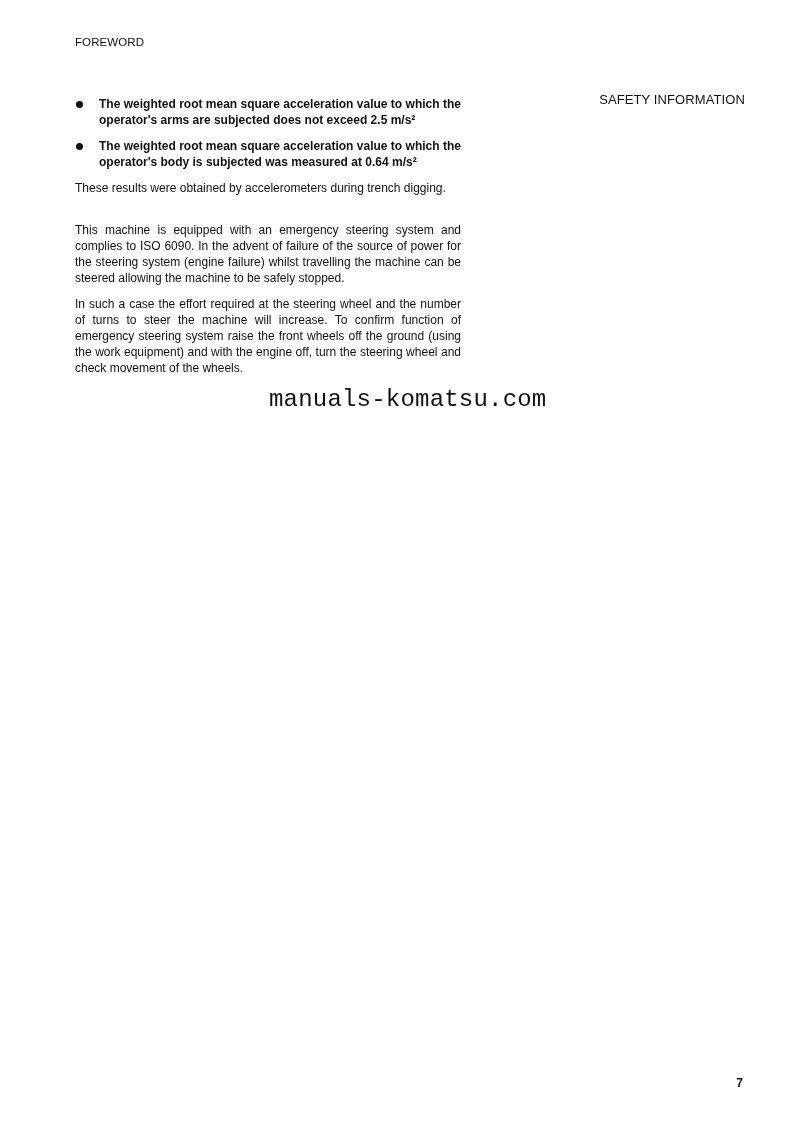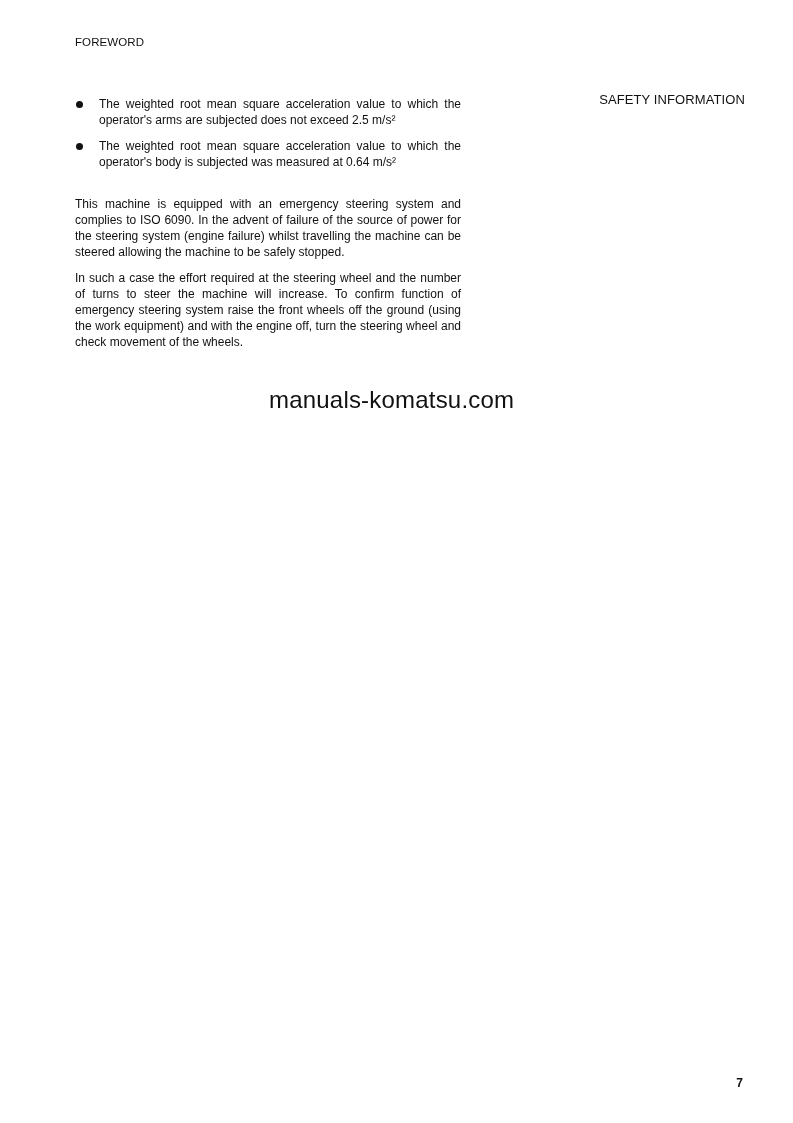--- a/index.html
+++ b/index.html
@@ -49,20 +49,21 @@
     .para {
       font-size: 12px;
       line-height: 16px;
       text-align: justify;
       margin: 0 0 10px 0;
     }
     ul.bullets {
       list-style: none;
       margin: 0;
       padding: 0;
+      font-weight: bold;
     }
     ul.bullets li {
       position: relative;
       padding-left: 24px;
       font-size: 12px;
       line-height: 16px;
       margin-bottom: 10px;
       text-align: justify;
     }
     .bullet-dot {
@@ -75,20 +76,21 @@
       background: #111111;
     }
     .watermark {
       position: absolute;
       left: 269px;
       top: 386px;
       font-size: 24px;
       color: #111111;
       white-space: nowrap;
       letter-spacing: 0.2px;
+      font-family: Liberation Mono, monospace;
     }
     .page-number {
       position: absolute;
       right: 50px;
       top: 1076px;
       font-size: 12px;
       font-weight: bold;
     }
   </style>
 </head>
@@ -102,20 +104,21 @@
     <ul class="bullets">
       <li>
         <span class="bullet-dot"></span>
         <span>The weighted root mean square acceleration value to which the operator's arms are subjected does not exceed 2.5 m/s²</span>
       </li>
       <li>
         <span class="bullet-dot"></span>
         <span>The weighted root mean square acceleration value to which the operator's body is subjected was measured at 0.64 m/s²</span>
       </li>
     </ul>
+    <p class="para">These results were obtained by accelerometers during trench digging.</p>
   </section>
 
   <section class="section-steering">
     <p class="para">This machine is equipped with an emergency steering system and complies to ISO 6090. In the advent of failure of the source of power for the steering system (engine failure) whilst travelling the machine can be steered allowing the machine to be safely stopped.</p>
     <p class="para">In such a case the effort required at the steering wheel and the number of turns to steer the machine will increase. To confirm function of emergency steering system raise the front wheels off the ground (using the work equipment) and with the engine off, turn the steering wheel and check movement of the wheels.</p>
   </section>
 </div>
 
 <div class="watermark">manuals-komatsu.com</div>
 

